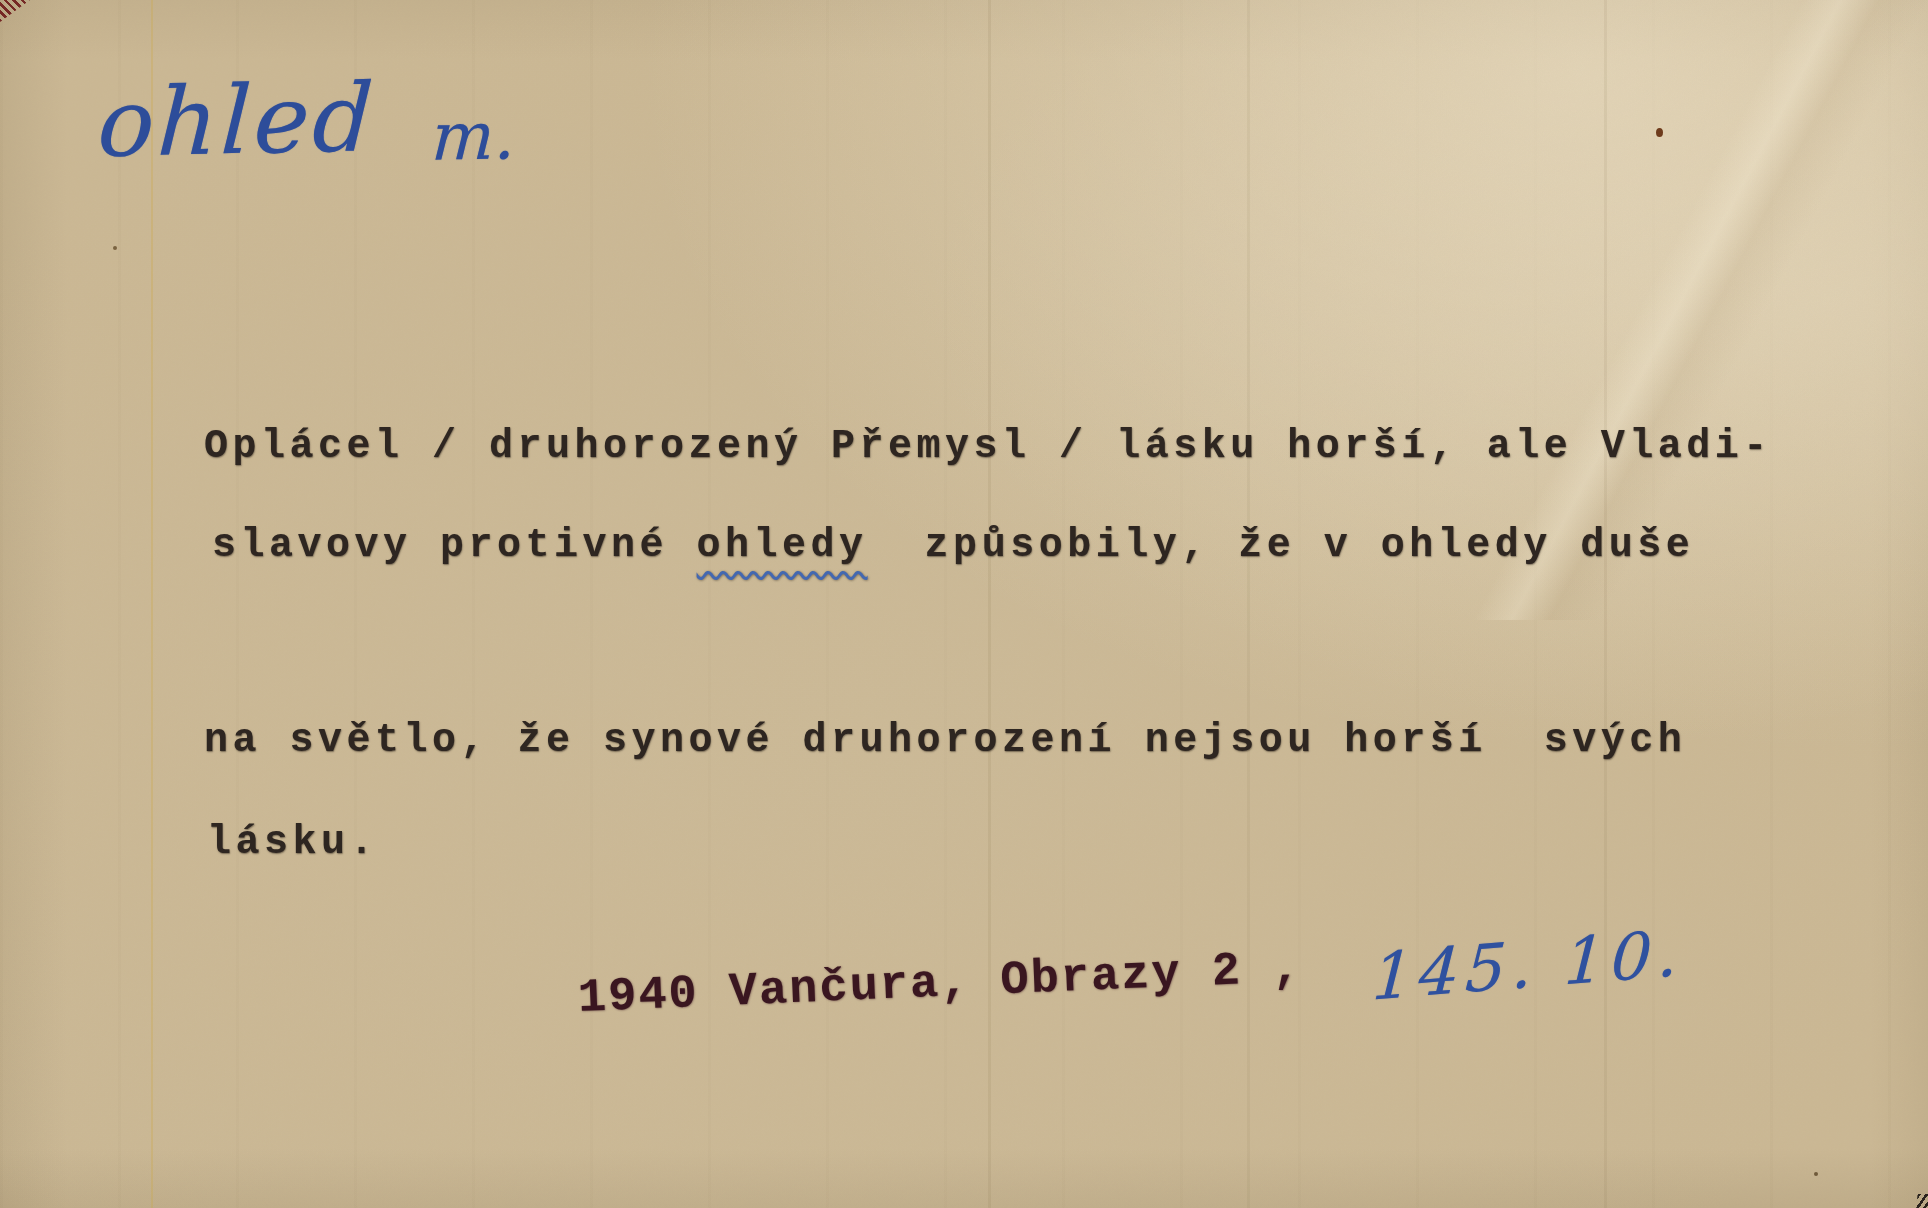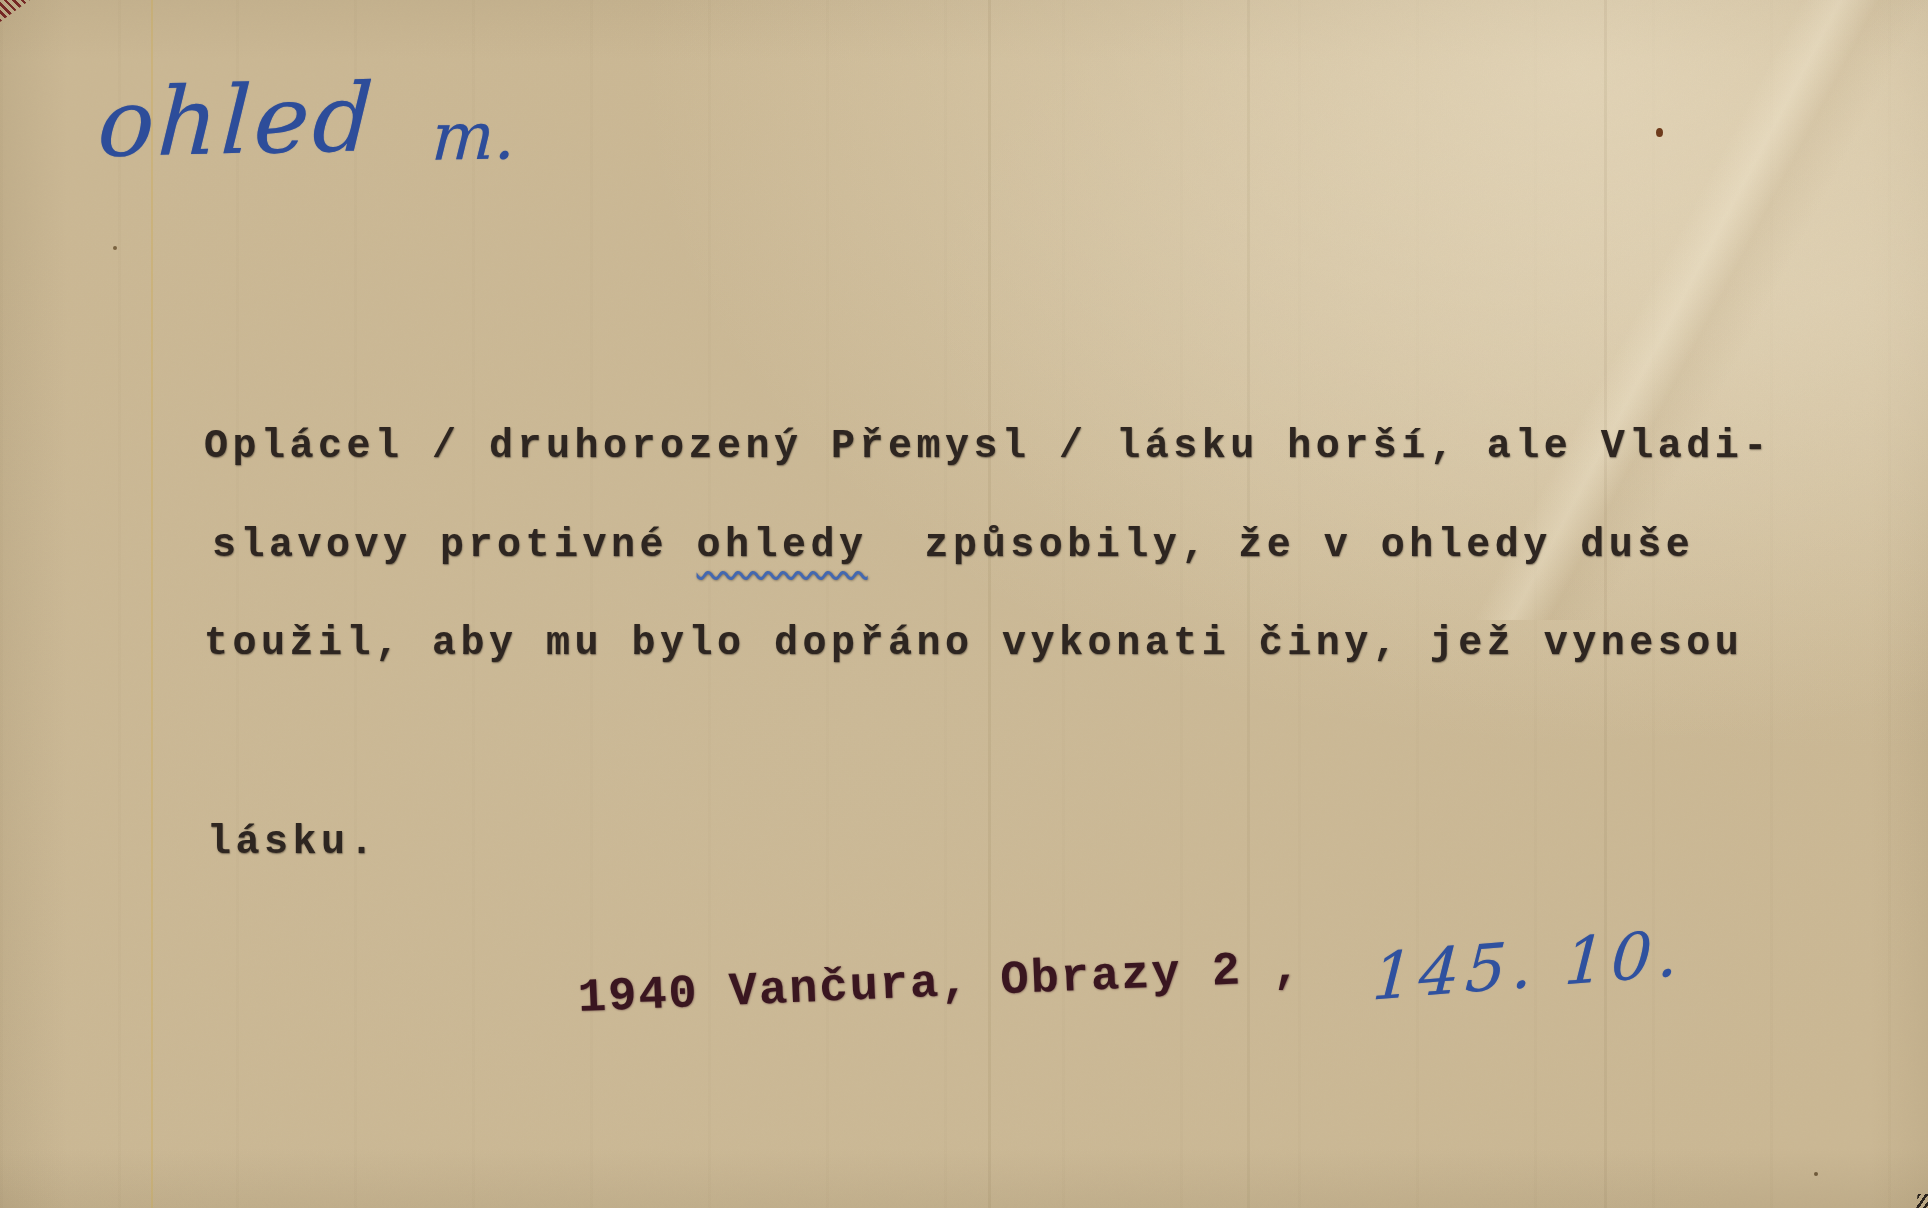--- a/index.html
+++ b/index.html
@@ -189,19 +189,19 @@
   <div class="speck c"></div>
   <div class="edge-mark"></div>
 
   <div class="handwriting headword">ohled</div>
   <div class="handwriting gender">m.</div>
 
   <div class="tw l1">Oplácel / druhorozený Přemysl / lásku horší, ale Vladi-</div>
 
   <div class="tw l2"><span>slavovy protivné </span><span class="hl">ohledy</span><span>  způsobily, že v ohledy duše</span></div>
 
-  <div class="tw l3">toužil, aby mu bylo dopřáno vykonati činy, jež vynesou</div>
+  <div class="tw l4">na světlo, že synové druhorození nejsou horší  svých</div>
   <div class="tw l5">lásku.</div>
 
   <div class="citation">1940 Vančura, Obrazy 2 ,</div>
   <div class="handwriting pageref">145. 10.</div>
 
 </div>
 
 </body></html>

